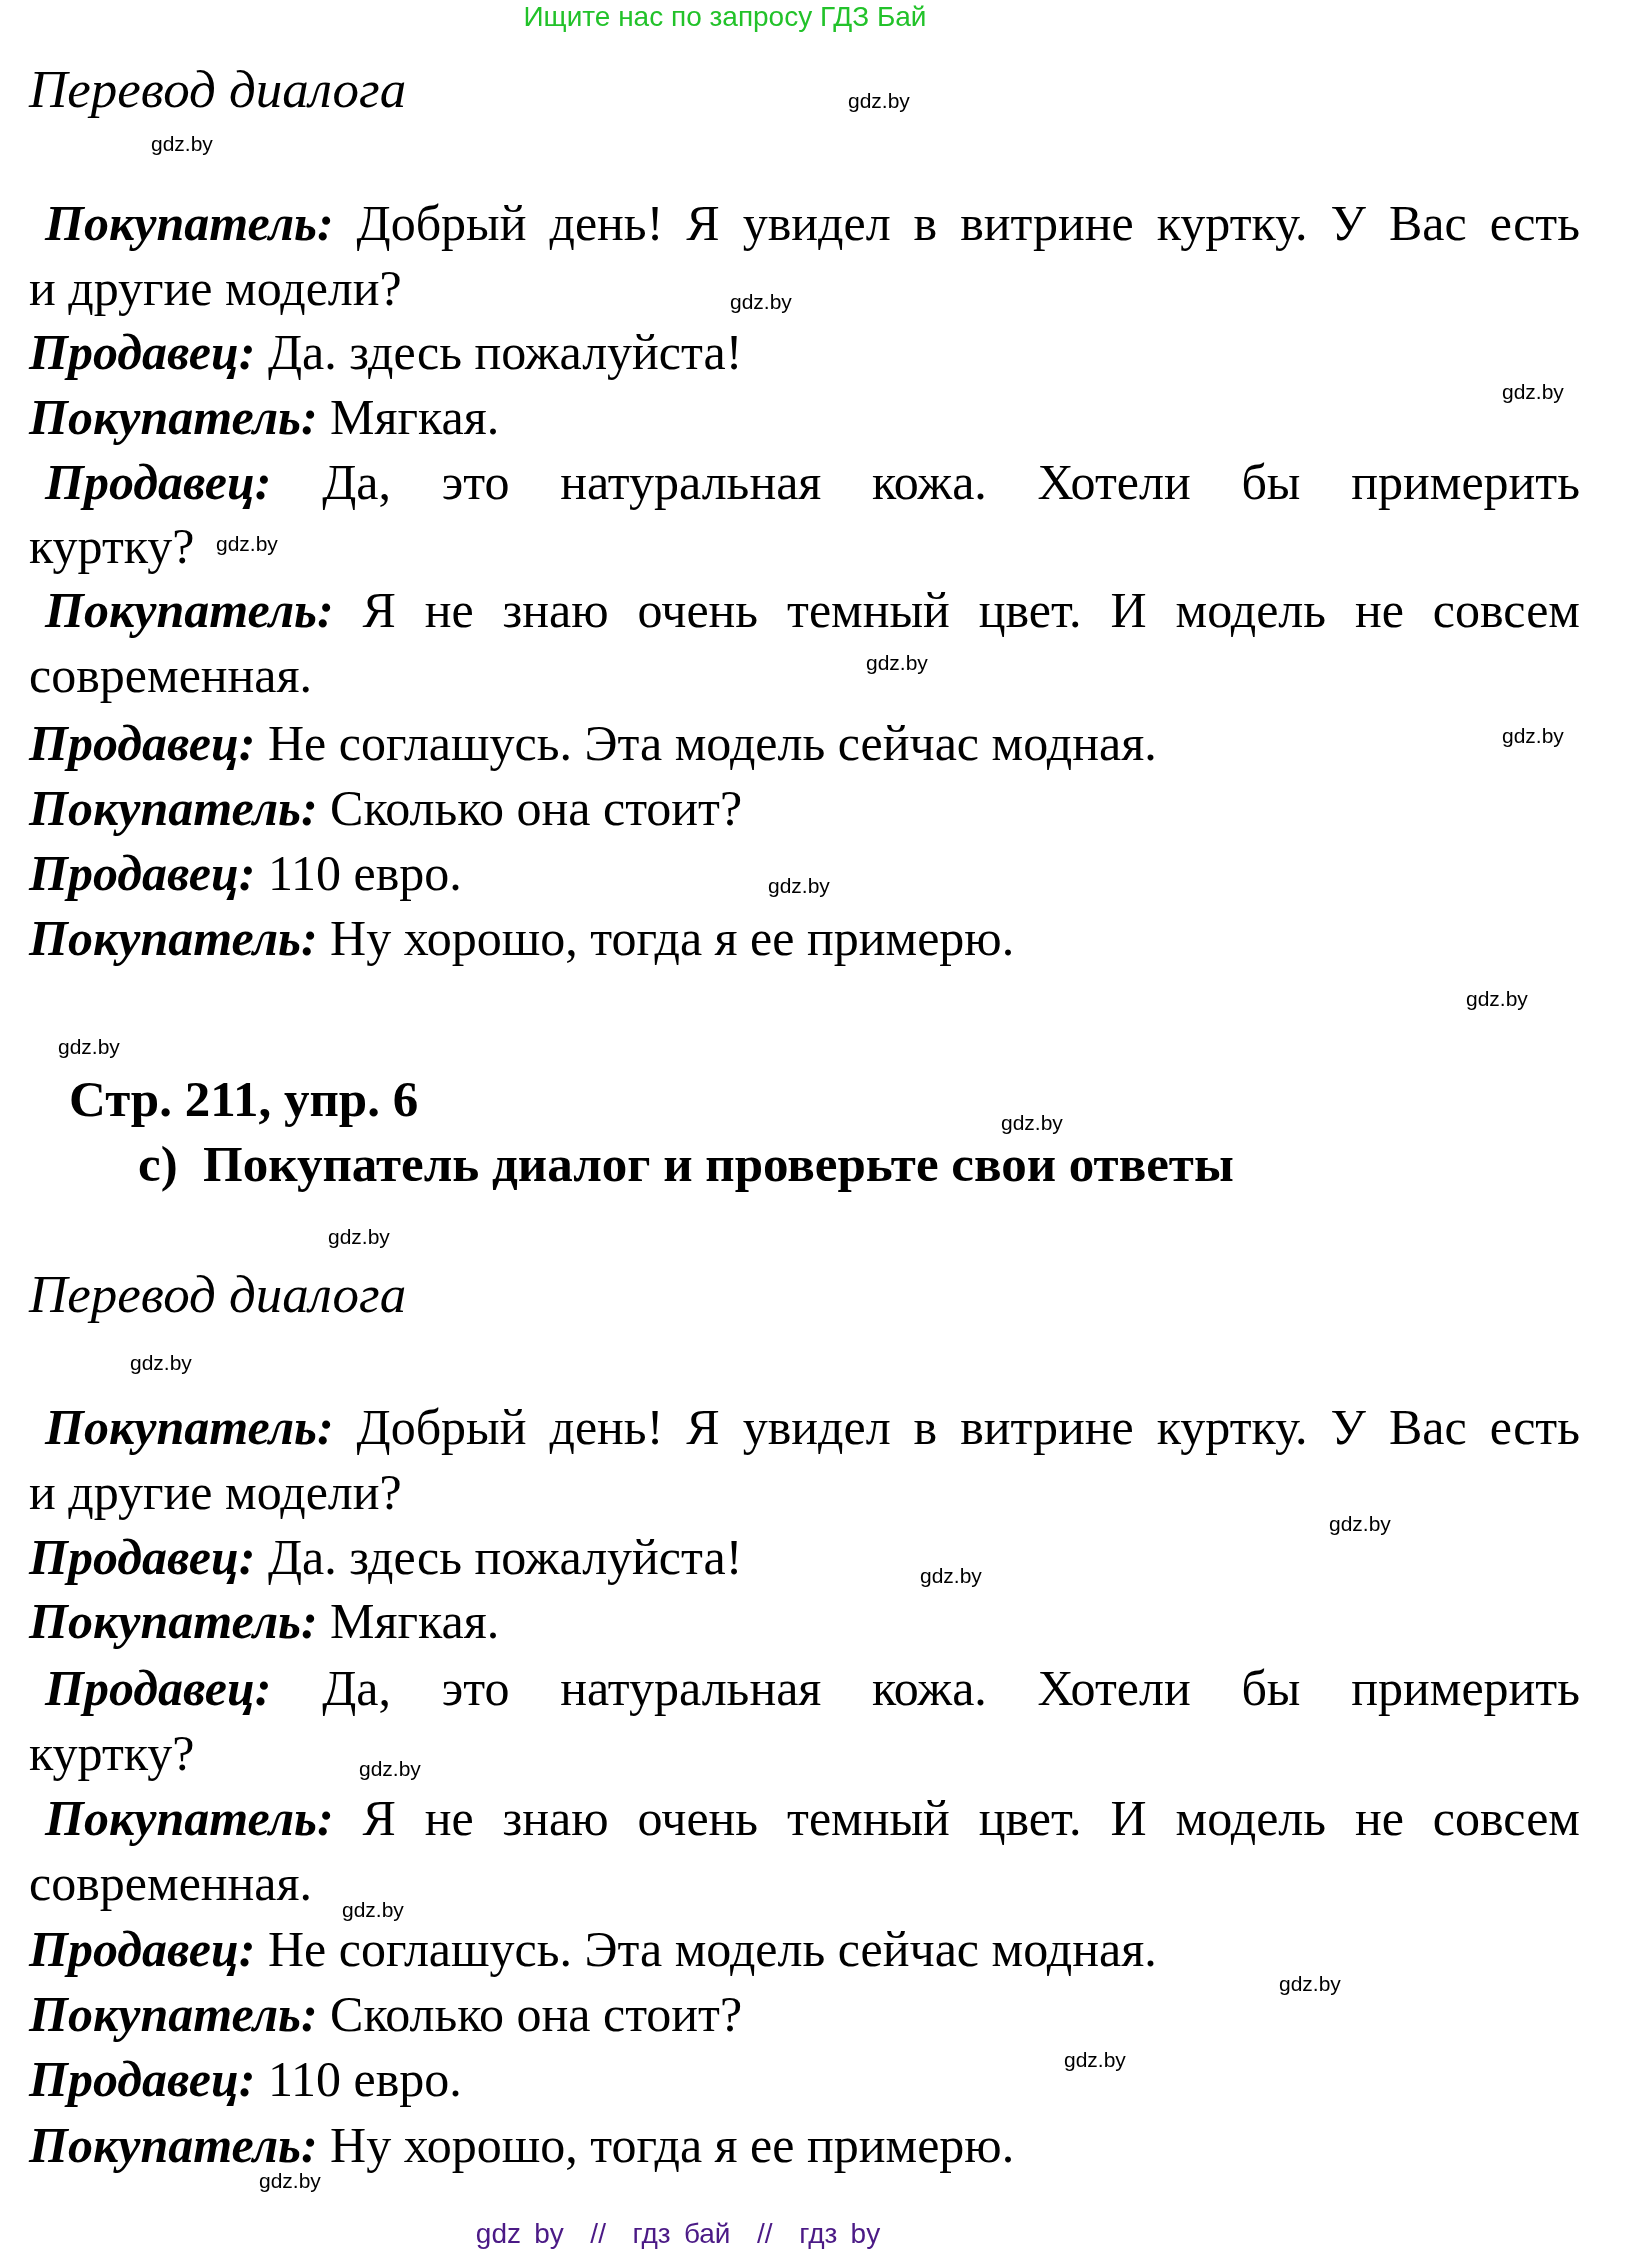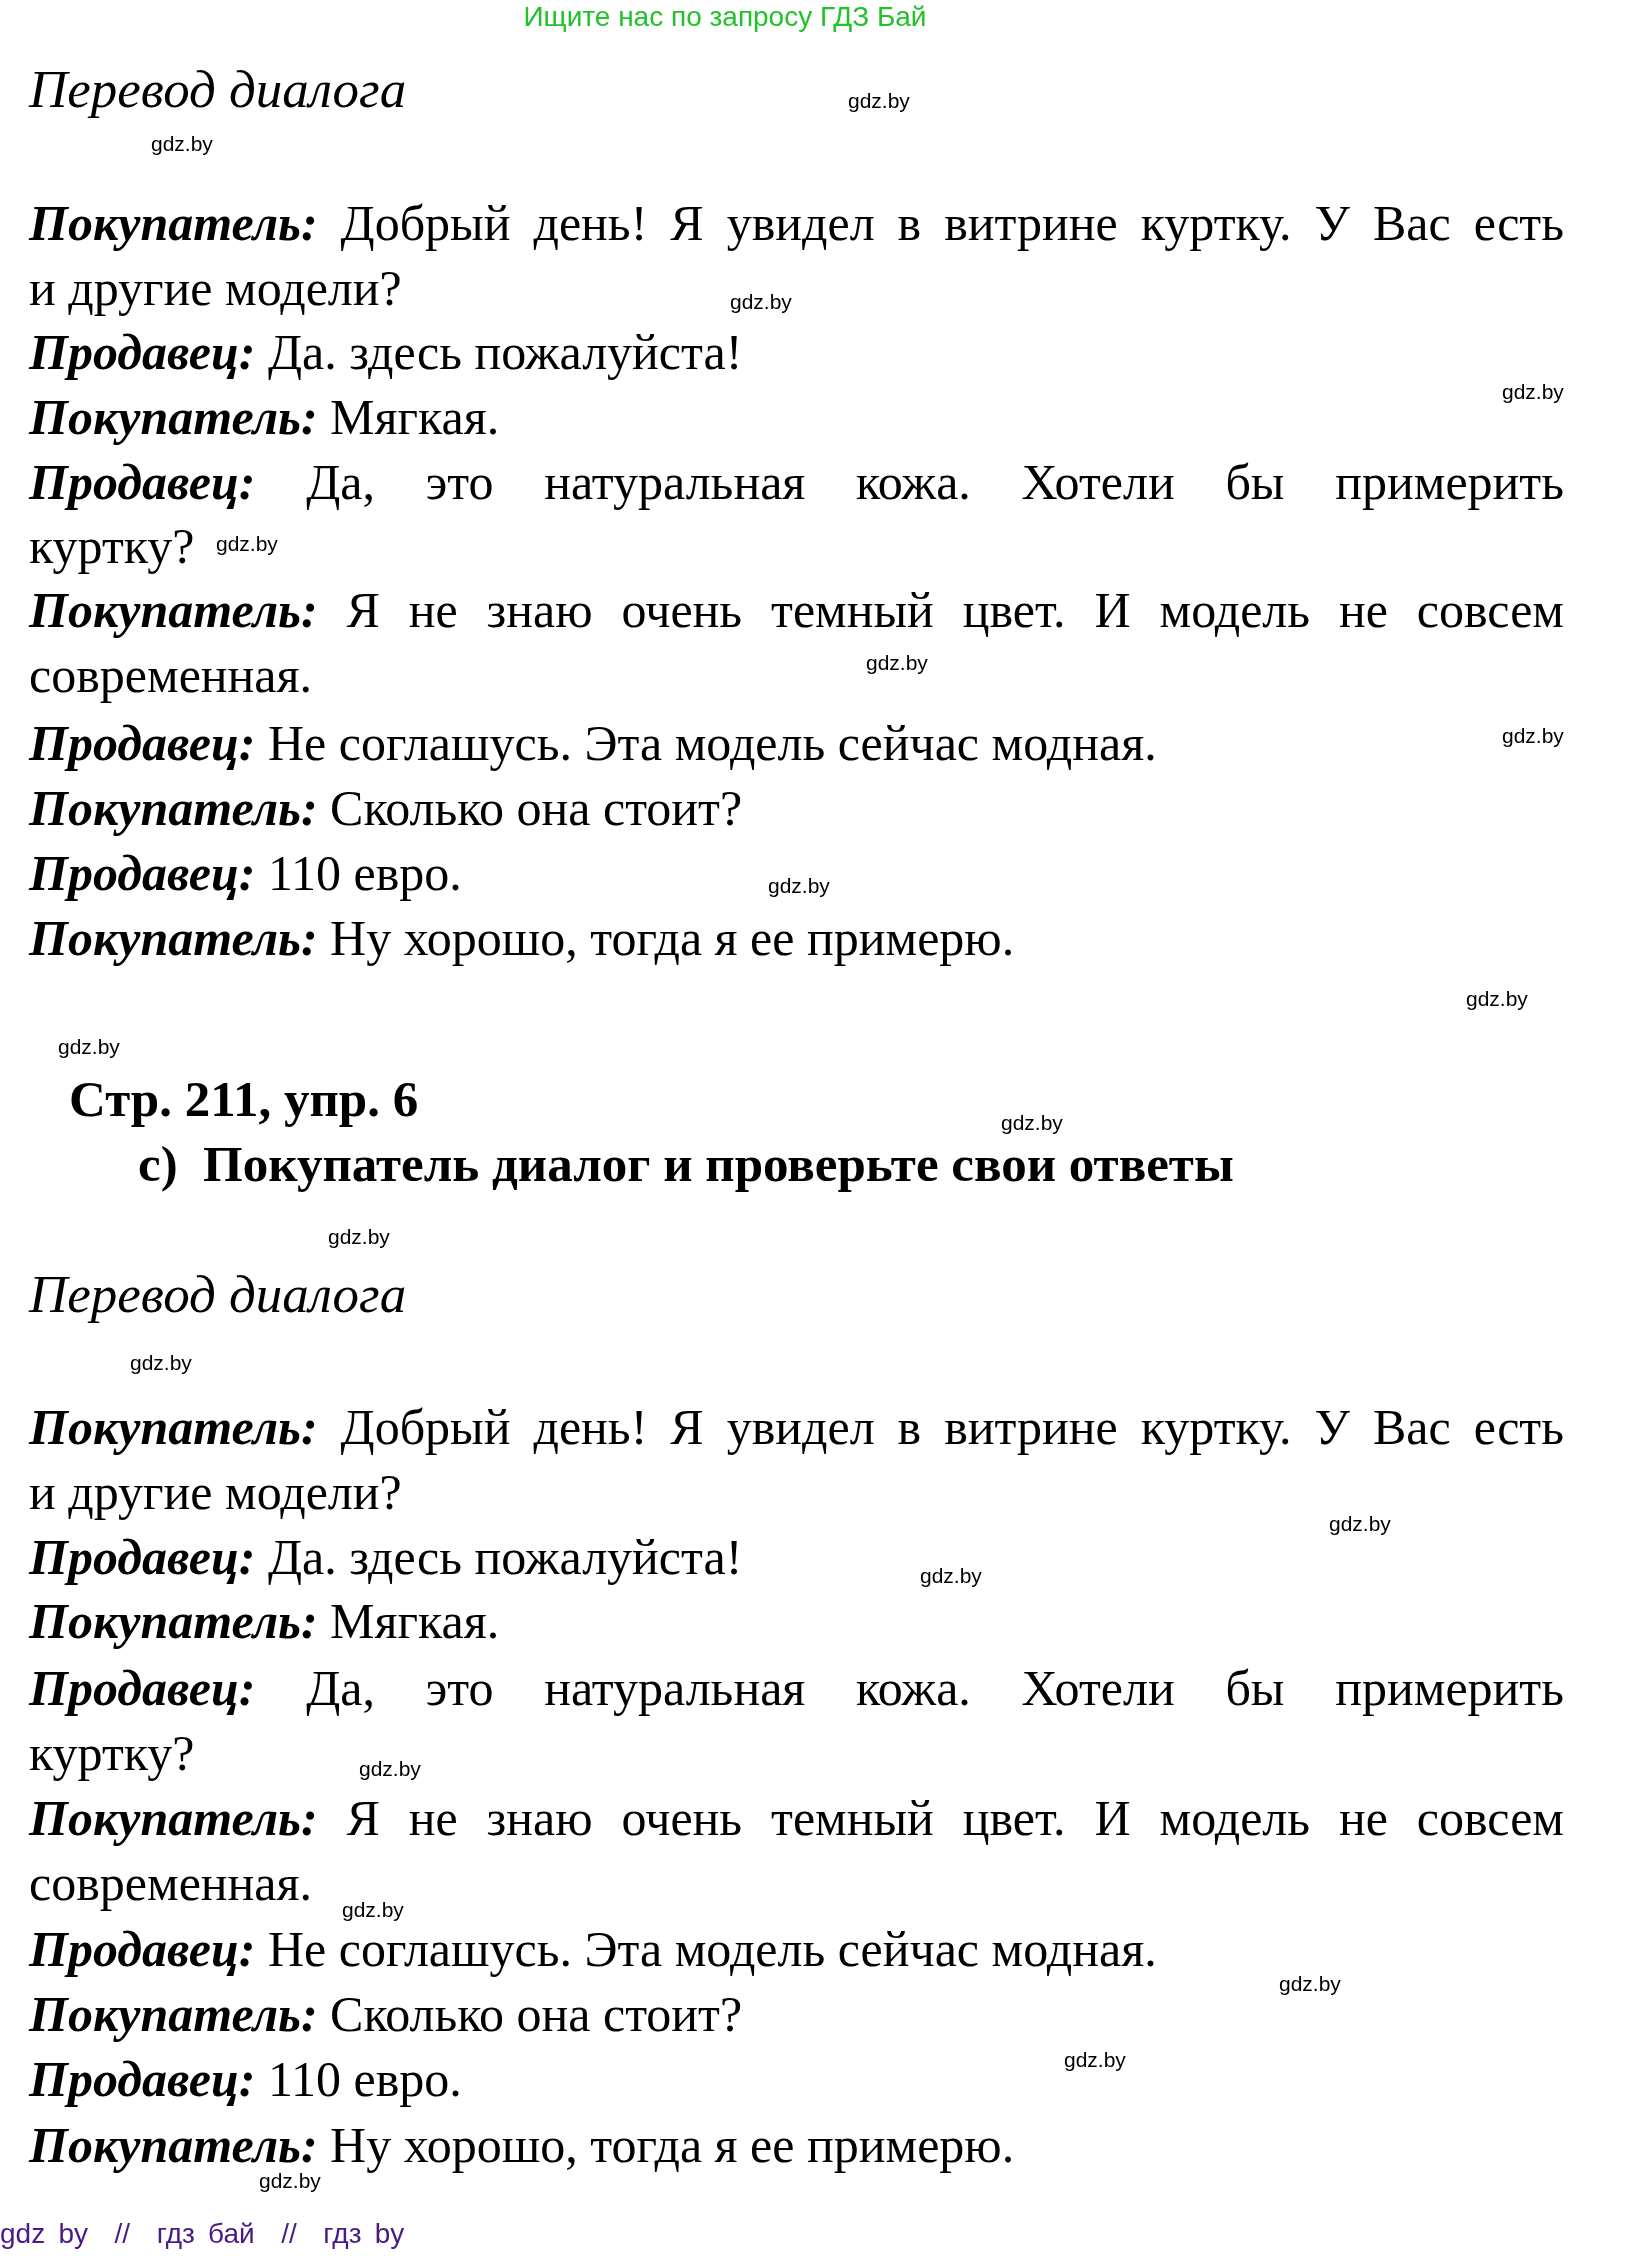--- a/index.html
+++ b/index.html
@@ -3,35 +3,35 @@
 <meta charset="utf-8">
 <style>
   html, body { margin: 0; padding: 0; background: #ffffff; }
   body { width: 1636px; height: 2257px; position: relative; overflow: hidden; }
   .header-banner {
     position: absolute; left: 0; top: 0; width: 1450px; text-align: center;
     font-family: "Liberation Sans", sans-serif; font-size: 28px; line-height: 33px;
     color: #22c22a;
   }
   .footer-banner {
-    position: absolute; left: 0; top: 2215px; width: 1356px; text-align: left;
+    position: absolute; left: 0; top: 2215px; width: 1356px; text-align: center;
     font-family: "Liberation Sans", sans-serif; font-size: 28px; line-height: 37px;
     color: #4b1a86; word-spacing: 5.5px;
   }
   .section-label {
     position: absolute; left: 29px;
     font-family: "Liberation Serif", serif; font-style: italic; font-size: 53px;
     line-height: 58px; color: #000;
   }
   .line {
     position: absolute; left: 29px; width: 1535px;
     font-family: "Liberation Serif", serif; font-size: 50px; line-height: 65px;
     color: #000; white-space: nowrap;
   }
-  .line.just { text-align: justify; text-align-last: justify; }
+  .line.just { text-align: justify; text-align-last: justify; margin-left: 16px; }
   .speaker { font-weight: bold; font-style: italic; }
   .heading {
     position: absolute; font-family: "Liberation Serif", serif; font-weight: bold;
     font-size: 51px; line-height: 64px; color: #000; white-space: nowrap; margin-left: 40px;
   }
   .wm {
     position: absolute; font-family: Liberation Sans, sans-serif; font-size: 21px;
     line-height: 31px; color: #000; white-space: nowrap;
   }
 </style>

